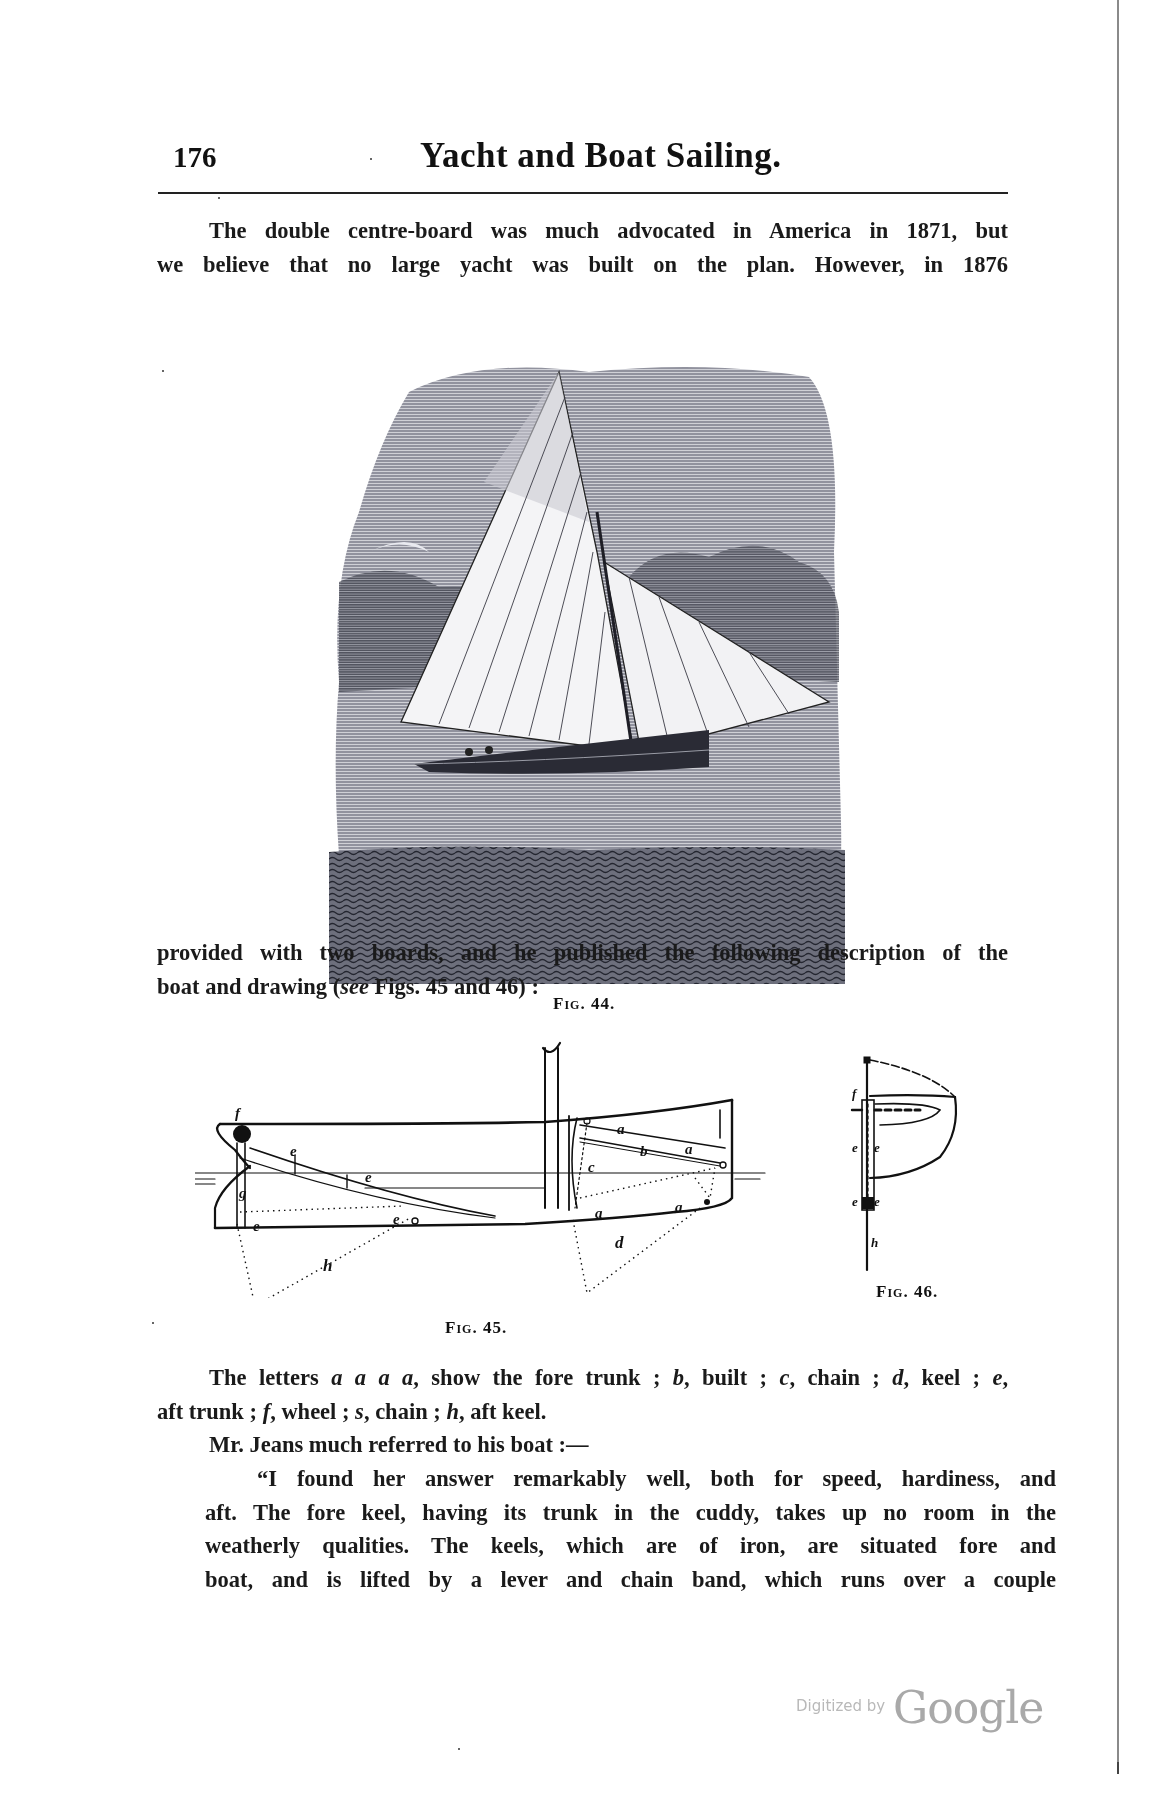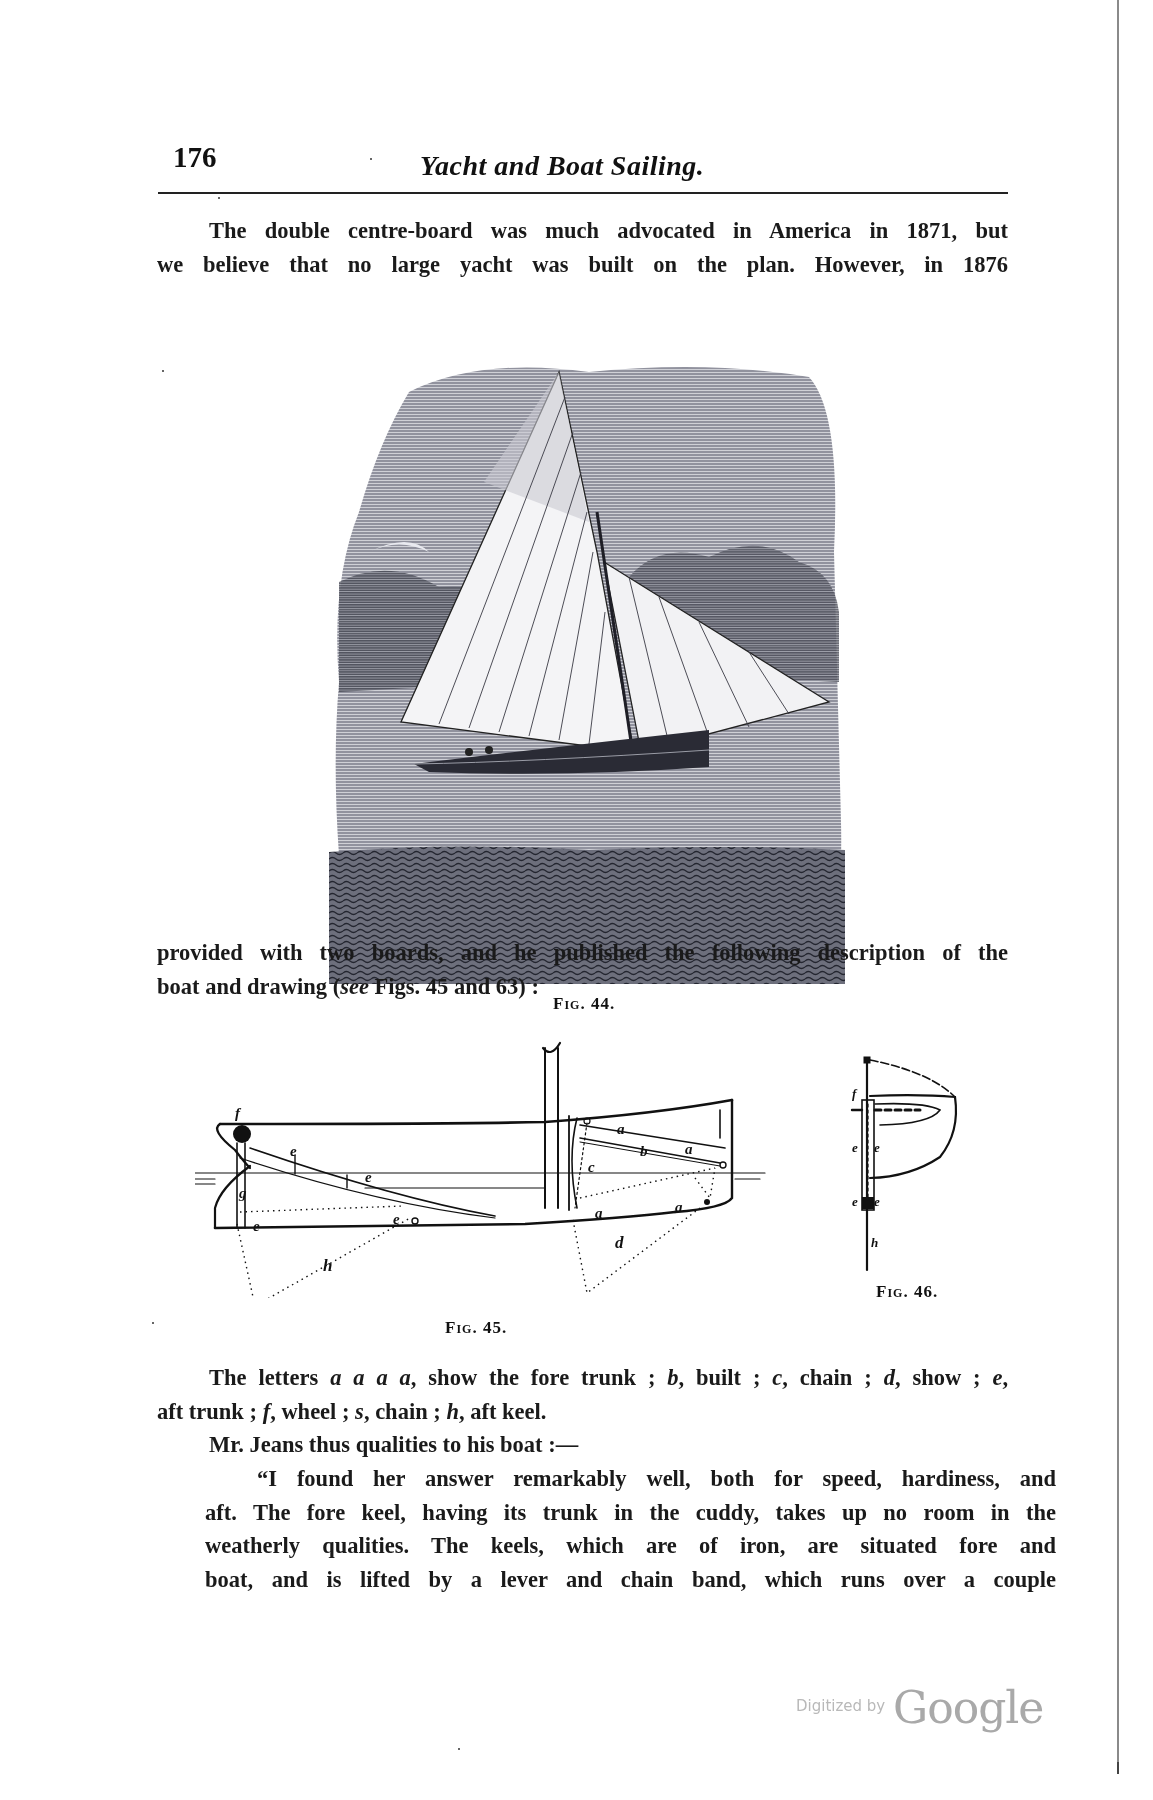--- a/index.html
+++ b/index.html
@@ -3,21 +3,21 @@
 <meta charset="utf-8">
 <style>
   html, body { margin:0; padding:0; }
   body { width:1153px; height:1800px; background:#ffffff; position:relative; overflow:hidden;
          font-family:"Liberation Serif", "DejaVu Serif", serif; color:#111; }
   .abs { position:absolute; }
   .right-border { left:1117px; top:0; width:2px; height:1773px; background:#8a8a8a; }
   .right-border-tick { left:1117px; top:1762px; width:2px; height:12px; background:#444; }
 
   .page-number { left:173px; top:140px; font-size:29px; font-weight:bold; line-height:34px; }
-  .running-title { left:420px; top:148px; font-size:28px; font-style:italic; font-weight:bold; line-height:36px; letter-spacing:0.5px; }
+  .running-title { left:420px; top:138px; font-size:35px; font-weight:bold; line-height:36px; letter-spacing:0.5px; }
   .header-rule { left:158px; top:192px; width:850px; height:2px; background:#222; }
   .speck { width:2px; height:2px; background:#333; border-radius:1px; }
 
   .para { position:absolute; left:157px; width:851px; font-size:22.5px; font-weight:bold; line-height:33.5px;
           text-align:justify; text-align-last:justify; color:#1a1a1a; }
   .l { display:block; text-align:justify; text-align-last:justify; }
   .l.end { text-align-last:left; }
   .l.ind { text-indent:52px; }
 
   .engraving { left:329px; top:352px; width:516px; height:632px; overflow:hidden; }
@@ -100,21 +100,21 @@
     <path d="M 85 412 Q 200 410 380 398" stroke="#9a9ca6" stroke-width="1" fill="none"></path>
 
     <circle cx="140" cy="400" r="4" fill="#222"></circle>
     <circle cx="160" cy="398" r="4" fill="#222"></circle>
   </svg>
 </div>
 <div class="abs caption fig44-cap">Fig. 44.</div>
 
 <div class="para" style="top:936px;">
   <span class="l">provided with two boards, and he published the following description of the</span>
-  <span class="l end"><span>boat and drawing (</span><i>see</i><span> Figs. 45 and 63) :</span></span>
+  <span class="l end"><span>boat and drawing (</span><i>see</i><span> Figs. 45 and 46) :</span></span>
 </div>
 
 <div class="abs diagram45">
   <svg width="580" height="260" viewBox="0 0 580 260">
     <g fill="none" stroke="#111" stroke-linecap="round">
 
       <line x1="-10" y1="135" x2="570" y2="135" stroke-width="1.2"></line>
       <line x1="-10" y1="141" x2="20" y2="141" stroke-width="1.2"></line>
       <line x1="-10" y1="146" x2="20" y2="146" stroke-width="1.2"></line>
       <line x1="540" y1="141" x2="565" y2="141" stroke-width="1.2"></line>
@@ -206,26 +206,26 @@
       <text x="12" y="154" font-size="13">e</text>
       <text x="34" y="154" font-size="13">e</text>
       <text x="31" y="195" font-size="13">h</text>
     </g>
   </svg>
 </div>
 <div class="abs caption fig46-cap">Fig. 46.</div>
 <div class="abs speck" style="left:152px;top:1322px;"></div>
 
 <div class="para" style="top:1361px;">
-  <span class="l ind"><span>The letters </span><i>a a a a</i><span>, show the fore trunk ; </span><i>b</i><span>, built ; </span><i>c</i><span>, chain ; </span><i>d</i><span>, show ; </span><i>e</i><span>,</span></span>
+  <span class="l ind"><span>The letters </span><i>a a a a</i><span>, show the fore trunk ; </span><i>b</i><span>, built ; </span><i>c</i><span>, chain ; </span><i>d</i><span>, keel ; </span><i>e</i><span>,</span></span>
   <span class="l end"><span>aft trunk ; </span><i>f</i><span>, wheel ; </span><i>s</i><span>, chain ; </span><i>h</i><span>, aft keel.</span></span>
 </div>
 
 <div class="para" style="top:1428px;">
-  <span class="l ind end">Mr. Jeans thus qualities to his boat :—</span>
+  <span class="l ind end">Mr. Jeans much referred to his boat :—</span>
 </div>
 
 <div class="para" style="top:1462px;margin-left:48px;">
   <span class="l ind">“I found her answer remarkably well, both for speed, hardiness, and</span>
   <span class="l">aft. The fore keel, having its trunk in the cuddy, takes up no room in the</span>
   <span class="l">weatherly qualities. The keels, which are of iron, are situated fore and</span>
   <span class="l">boat, and is lifted by a lever and chain band, which runs over a couple</span>
 </div>
 
 <div class="abs digitized">Digitized by</div>

